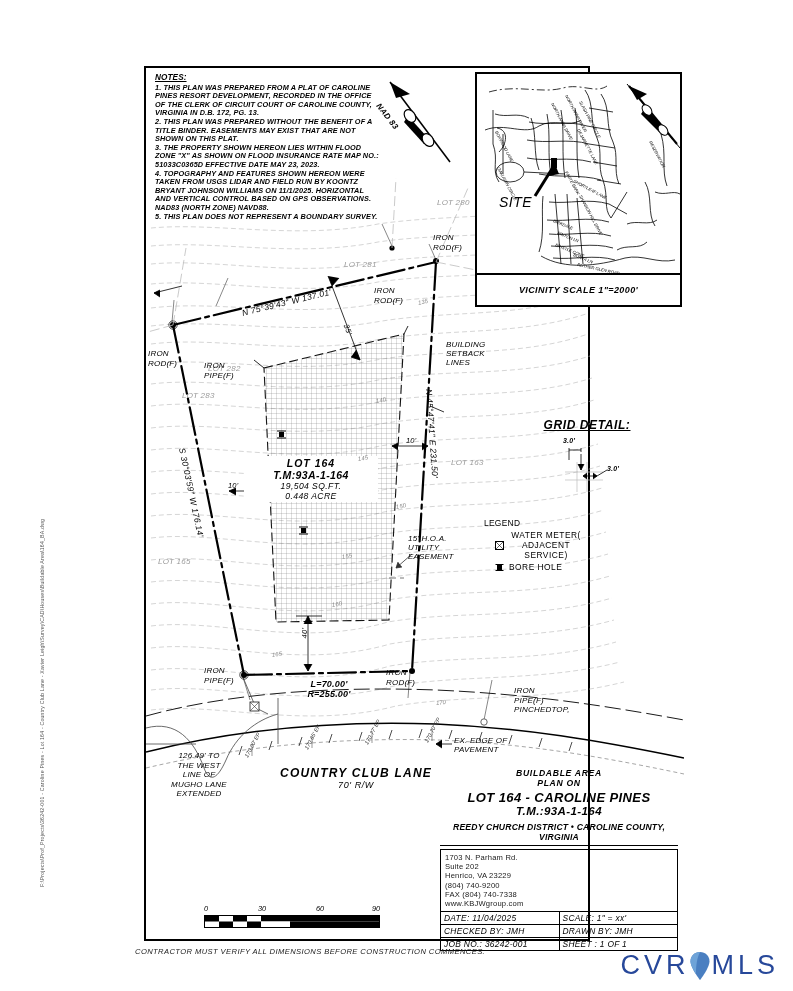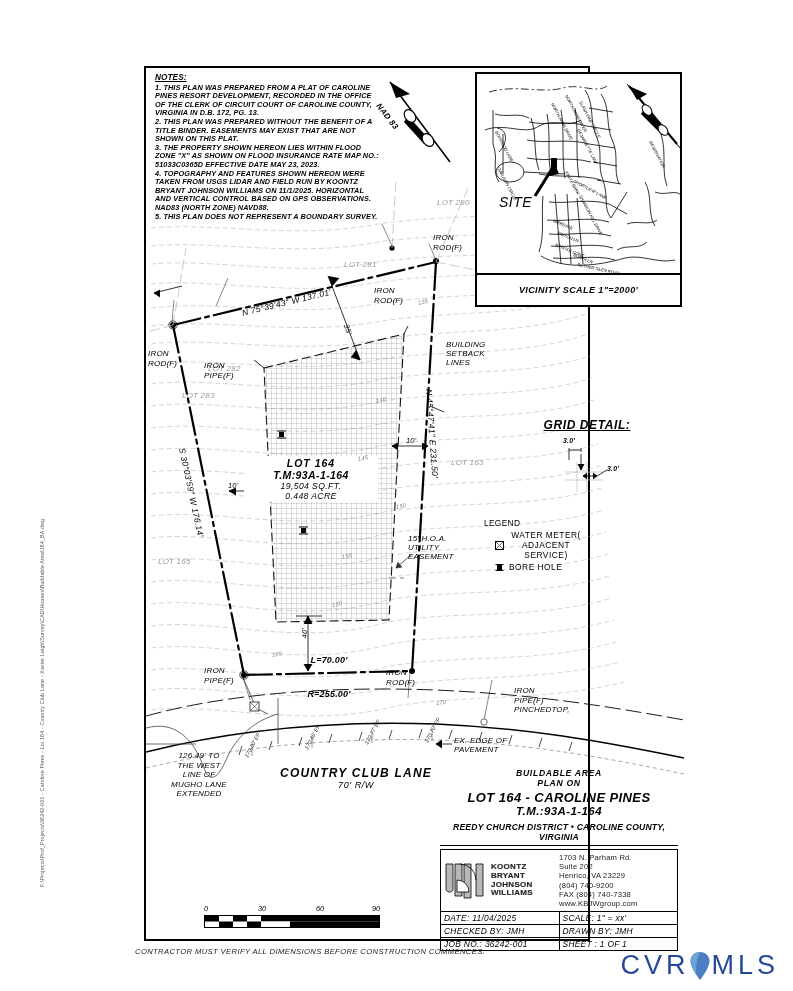--- a/index.html
+++ b/index.html
@@ -464,21 +464,21 @@
   <div class="lbl" style="left:240px;top:600px;">IRON
 ROD(F)</div>
   <div class="lbl" style="left:368px;top:618px;">IRON
 PIPE(F)
 PINCHEDTOP,</div>
 
   <div class="bearing" style="left:96px;top:240px;transform:rotate(-13.5deg);">N 75°39'43" W  137.01'</div>
   <div class="bearing" style="left:283px;top:316px;transform:rotate(86deg);">N 45°47'41" E  231.50'</div>
   <div class="bearing" style="left:36px;top:375px;transform:rotate(78deg);">S 30°03'59" W  176.14'</div>
 
-  <div class="lbl c" style="left:138px;top:588px;width:90px;font-size:9px;font-weight:bold;font-style:italic;">L=70.00'</div>
+  <div class="lbl c" style="left:138px;top:612px;width:90px;font-size:9px;font-weight:bold;font-style:italic;">L=70.00'</div>
   <div class="lbl c" style="left:138px;top:622px;width:90px;font-size:9px;font-weight:bold;">R=255.00'</div>
 
   <div class="bearing" style="left:200px;top:252px;transform:rotate(70deg);font-size:7.5px;">35'</div>
   <div class="lbl" style="left:82px;top:413px;font-size:7.5px;">10'</div>
   <div class="lbl" style="left:260px;top:368px;font-size:7.5px;">10'</div>
   <div class="bearing" style="left:158px;top:566px;transform:rotate(-90deg);font-size:7.5px;">40'</div>
 
   <div class="lbl" style="left:300px;top:272px;line-height:9px;">BUILDING
 SETBACK
 LINES</div>
@@ -514,38 +514,20 @@
 
   <div id="titleblock">
     <div class="ta t1">BUILDABLE AREA</div>
     <div class="ta t2">PLAN ON</div>
     <div class="ta t3">LOT 164 - CAROLINE PINES</div>
     <div class="ta t4">T.M.:93A-1-164</div>
     <div class="ta t5">REEDY CHURCH DISTRICT • CAROLINE COUNTY, VIRGINIA</div>
 
     <div id="tbbox">
       <div id="tbtop">
-        <div id="tblogo">
-          <svg width="44" height="42" viewBox="0 0 44 42" style="margin-right:4px;">
-            <g fill="#b8b8b8" stroke="#000" stroke-width="0.8">
-              <path d="M3 4 h7 v26 a4 4 0 0 1 -7 0 z"></path>
-              <path d="M12 4 h7 v32 h-7 z"></path>
-              <path d="M21 4 h7 v34 h-7 z"></path>
-              <path d="M33 4 h7 v32 h-7 z"></path>
-            </g>
-            <path d="M14 20 a12 12 0 0 1 12 12 h-12 z" fill="#fff" stroke="#000" stroke-width="0.8"></path>
-            <path d="M17 4 a16 16 0 0 1 16 16" fill="none" stroke="#000" stroke-width="0.8"></path>
-          </svg>
-          <div>
-            <div class="kbjw">KOONTZ</div>
-            <div class="kbjw">BRYANT</div>
-            <div class="kbjw">JOHNSON</div>
-            <div class="kbjw">WILLIAMS</div>
-          </div>
-        </div>
         <div id="tbaddr">
           <div>1703 N. Parham Rd.</div>
           <div>Suite 202</div>
           <div>Henrico, VA 23229</div>
           <div>(804) 740-9200</div>
           <div>FAX (804) 740-7338</div>
           <div>www.KBJWgroup.com</div>
         </div>
       </div>
       <div class="tbrow">

